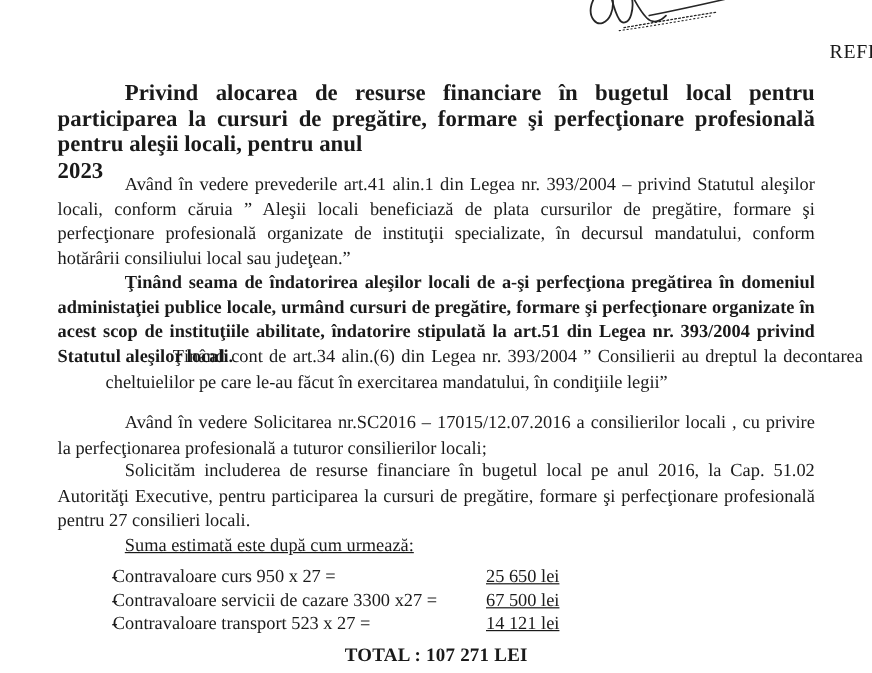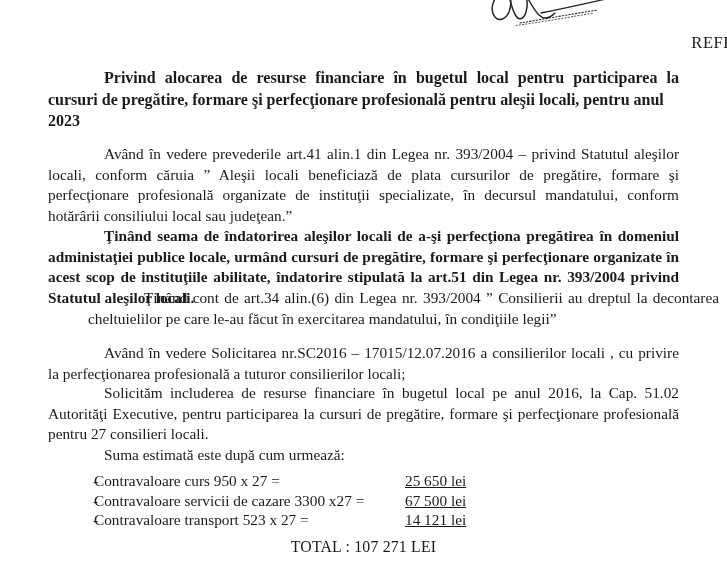--- a/index.html
+++ b/index.html
@@ -47,21 +47,21 @@
     letter-spacing: 0.6px;
     padding-left: 40px;
   }
 
   .subject-heading {
     position: absolute;
     top: 67px;
     left: 48px;
     width: 631px;
     font-weight: bold;
-    font-size: 16px;
+    font-size: 19px;
     line-height: 21.5px;
     text-align: justify;
     text-indent: 56px;
     text-justify: inter-word;
   }
   .subject-heading .tail { text-indent: 0; }
 
   
   .para {
     position: absolute;
@@ -113,21 +113,21 @@
     text-decoration: underline;
   }
 
   
   .total-line {
     position: absolute;
     top: 538px;
     left: 0;
     width: 727px;
     text-align: center;
-    font-weight: normal;
+    font-weight: bold;
     font-size: 15.8px;
     letter-spacing: 0.2px;
   }
 </style>
 </head>
 <body>
 
 <div id="page">
 
   <div class="signature-wrap">
@@ -154,21 +154,21 @@
 
   <div class="para" id="para-2">Ţinând seama de  îndatorirea aleşilor  locali  de a-şi perfecţiona pregătirea în domeniul administaţiei publice locale, urmând cursuri de pregătire, formare şi perfecţionare organizate în acest scop de instituţiile abilitate, îndatorire stipulată la art.51 din   Legea nr. 393/2004 privind Statutul aleşilor locali.</div>
 
   <div class="para" id="para-3">Ţinând cont de art.34 alin.(6)  din Legea nr. 393/2004 ” Consilierii au dreptul la decontarea cheltuielilor pe care le-au  făcut în exercitarea mandatului, în condiţiile legii”</div>
 
   <div class="para" id="para-4">Având în vedere Solicitarea nr.SC2016 – 17015/12.07.2016 a consilierilor locali , cu privire la  perfecţionarea profesională a tuturor consilierilor locali;</div>
 
   <div class="para" id="para-5">Solicităm includerea de resurse financiare în bugetul local pe anul 2016, la Cap. 51.02 Autorităţi Executive, pentru   participarea la cursuri de pregătire, formare şi perfecţionare profesională pentru 27 consilieri locali.</div>
 
   <div class="para noindent" id="para-6">
-    <span style="display:inline-block;text-indent:0;padding-left:56px;">Suma estimată este după cum urmează:</span>
+    <span style="display:inline-block;text-indent:0;padding-left:56px;text-decoration:underline;">Suma estimată este după cum urmează:</span>
   </div>
 
   <div class="cost-list">
 
     <div class="cost-row">
       <span class="cost-dash">-</span>
       <span class="cost-label">Contravaloare curs 950 x 27 =</span>
       <span class="cost-amount">25 650 lei</span>
     </div>
 

